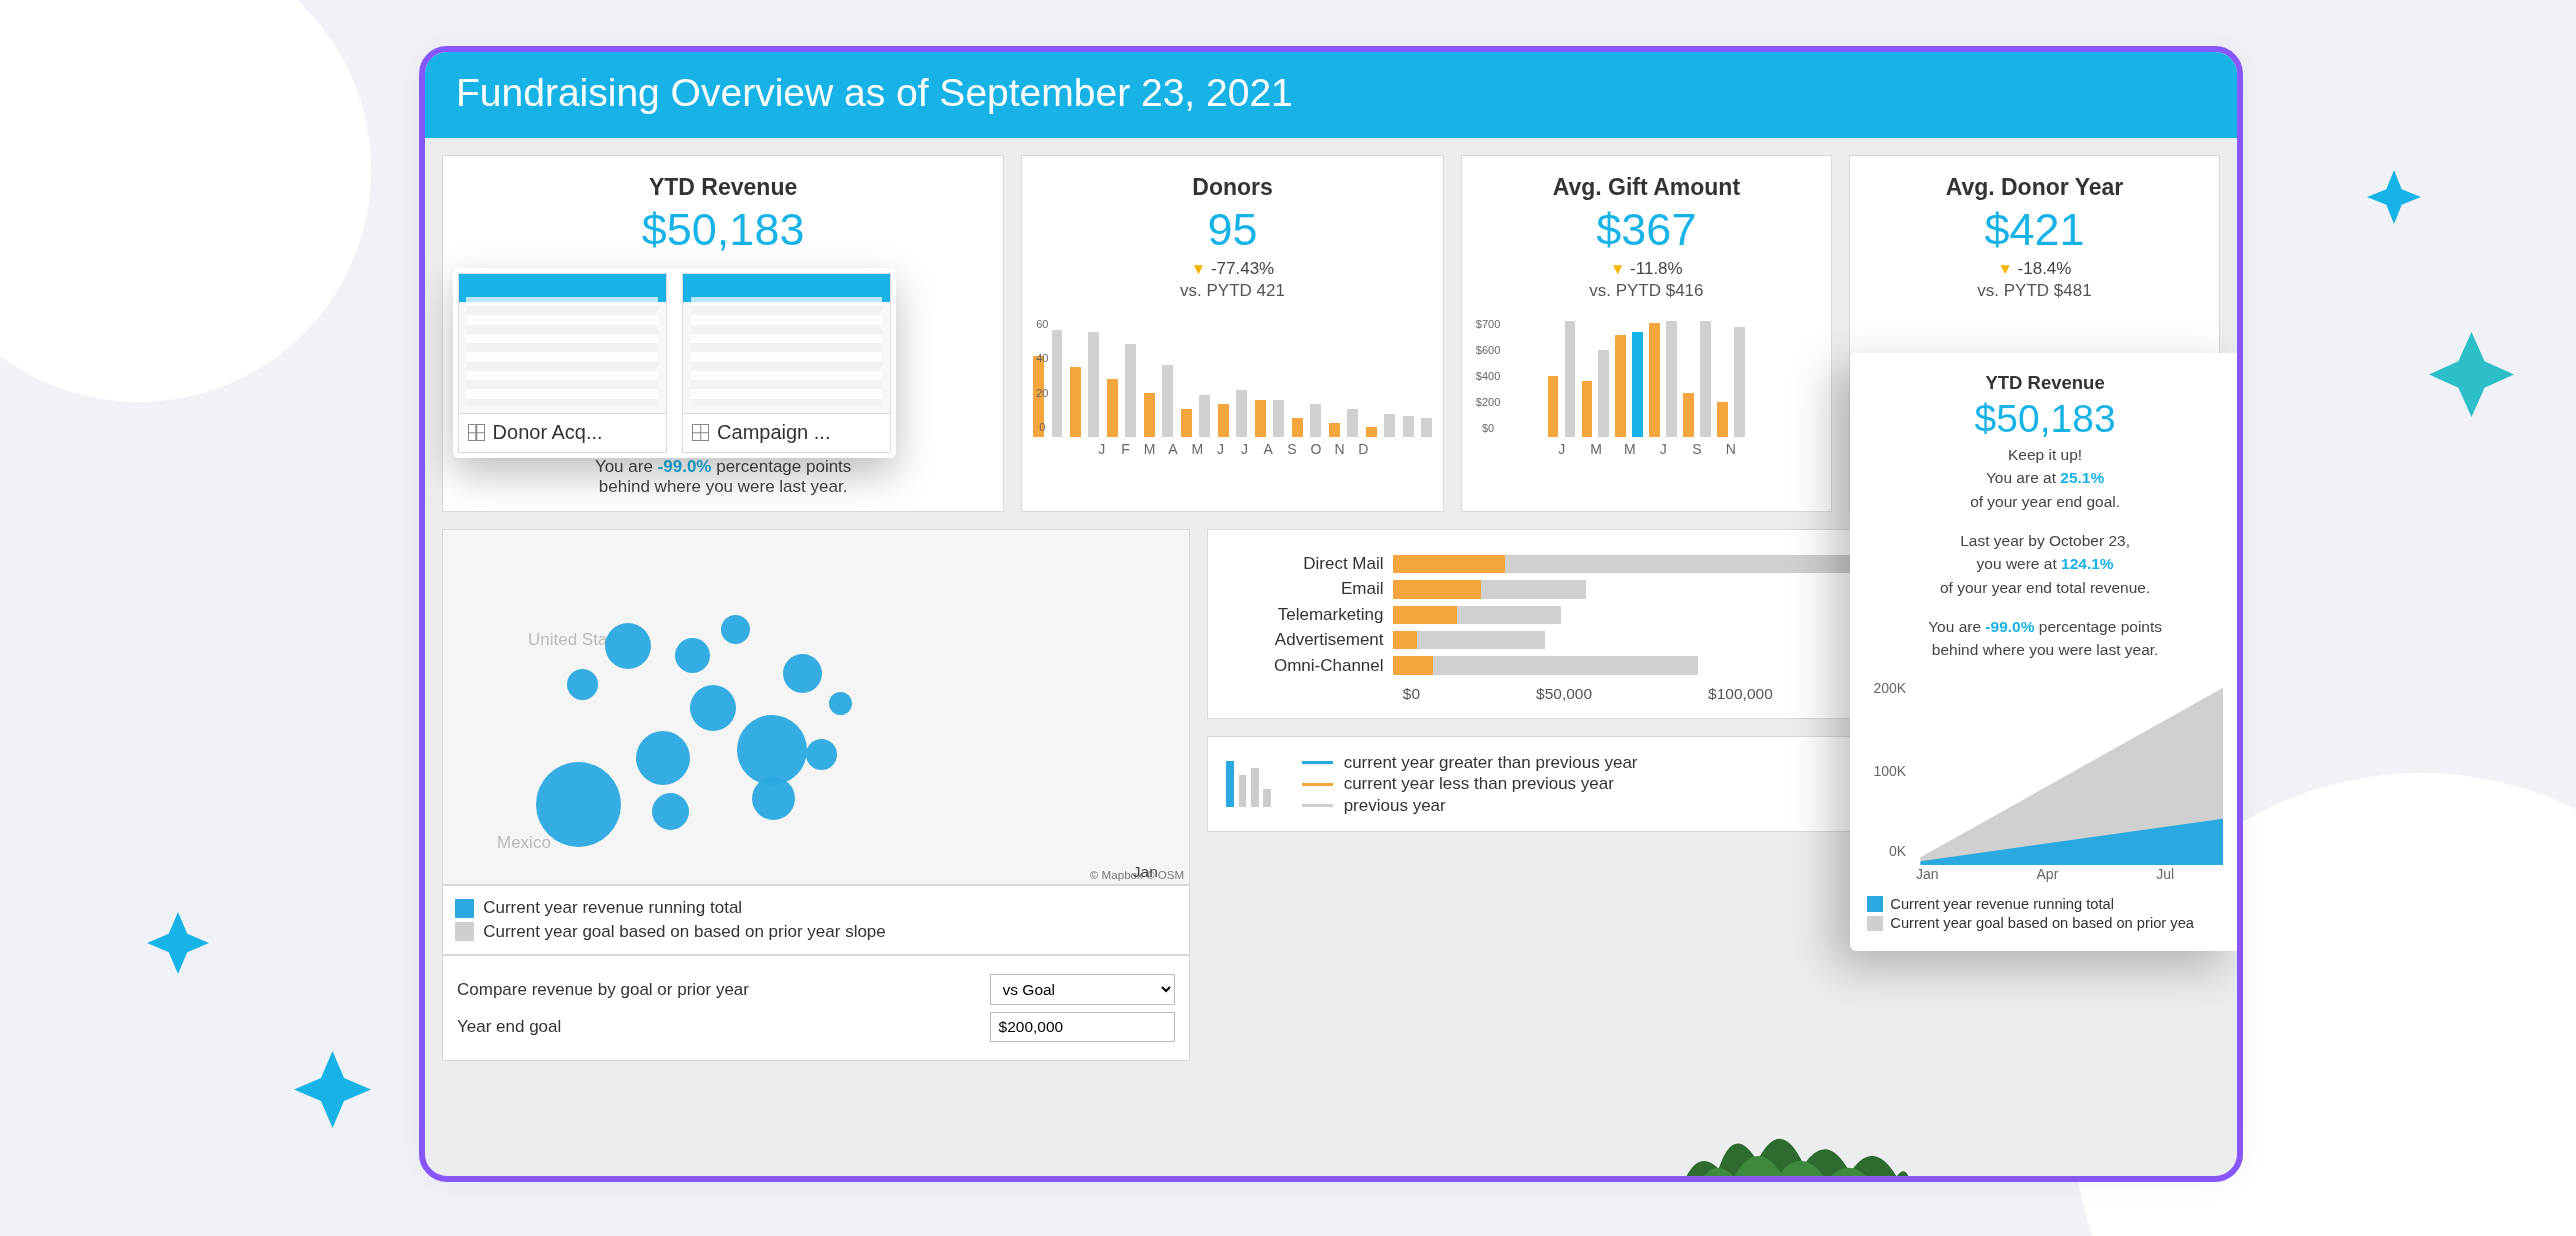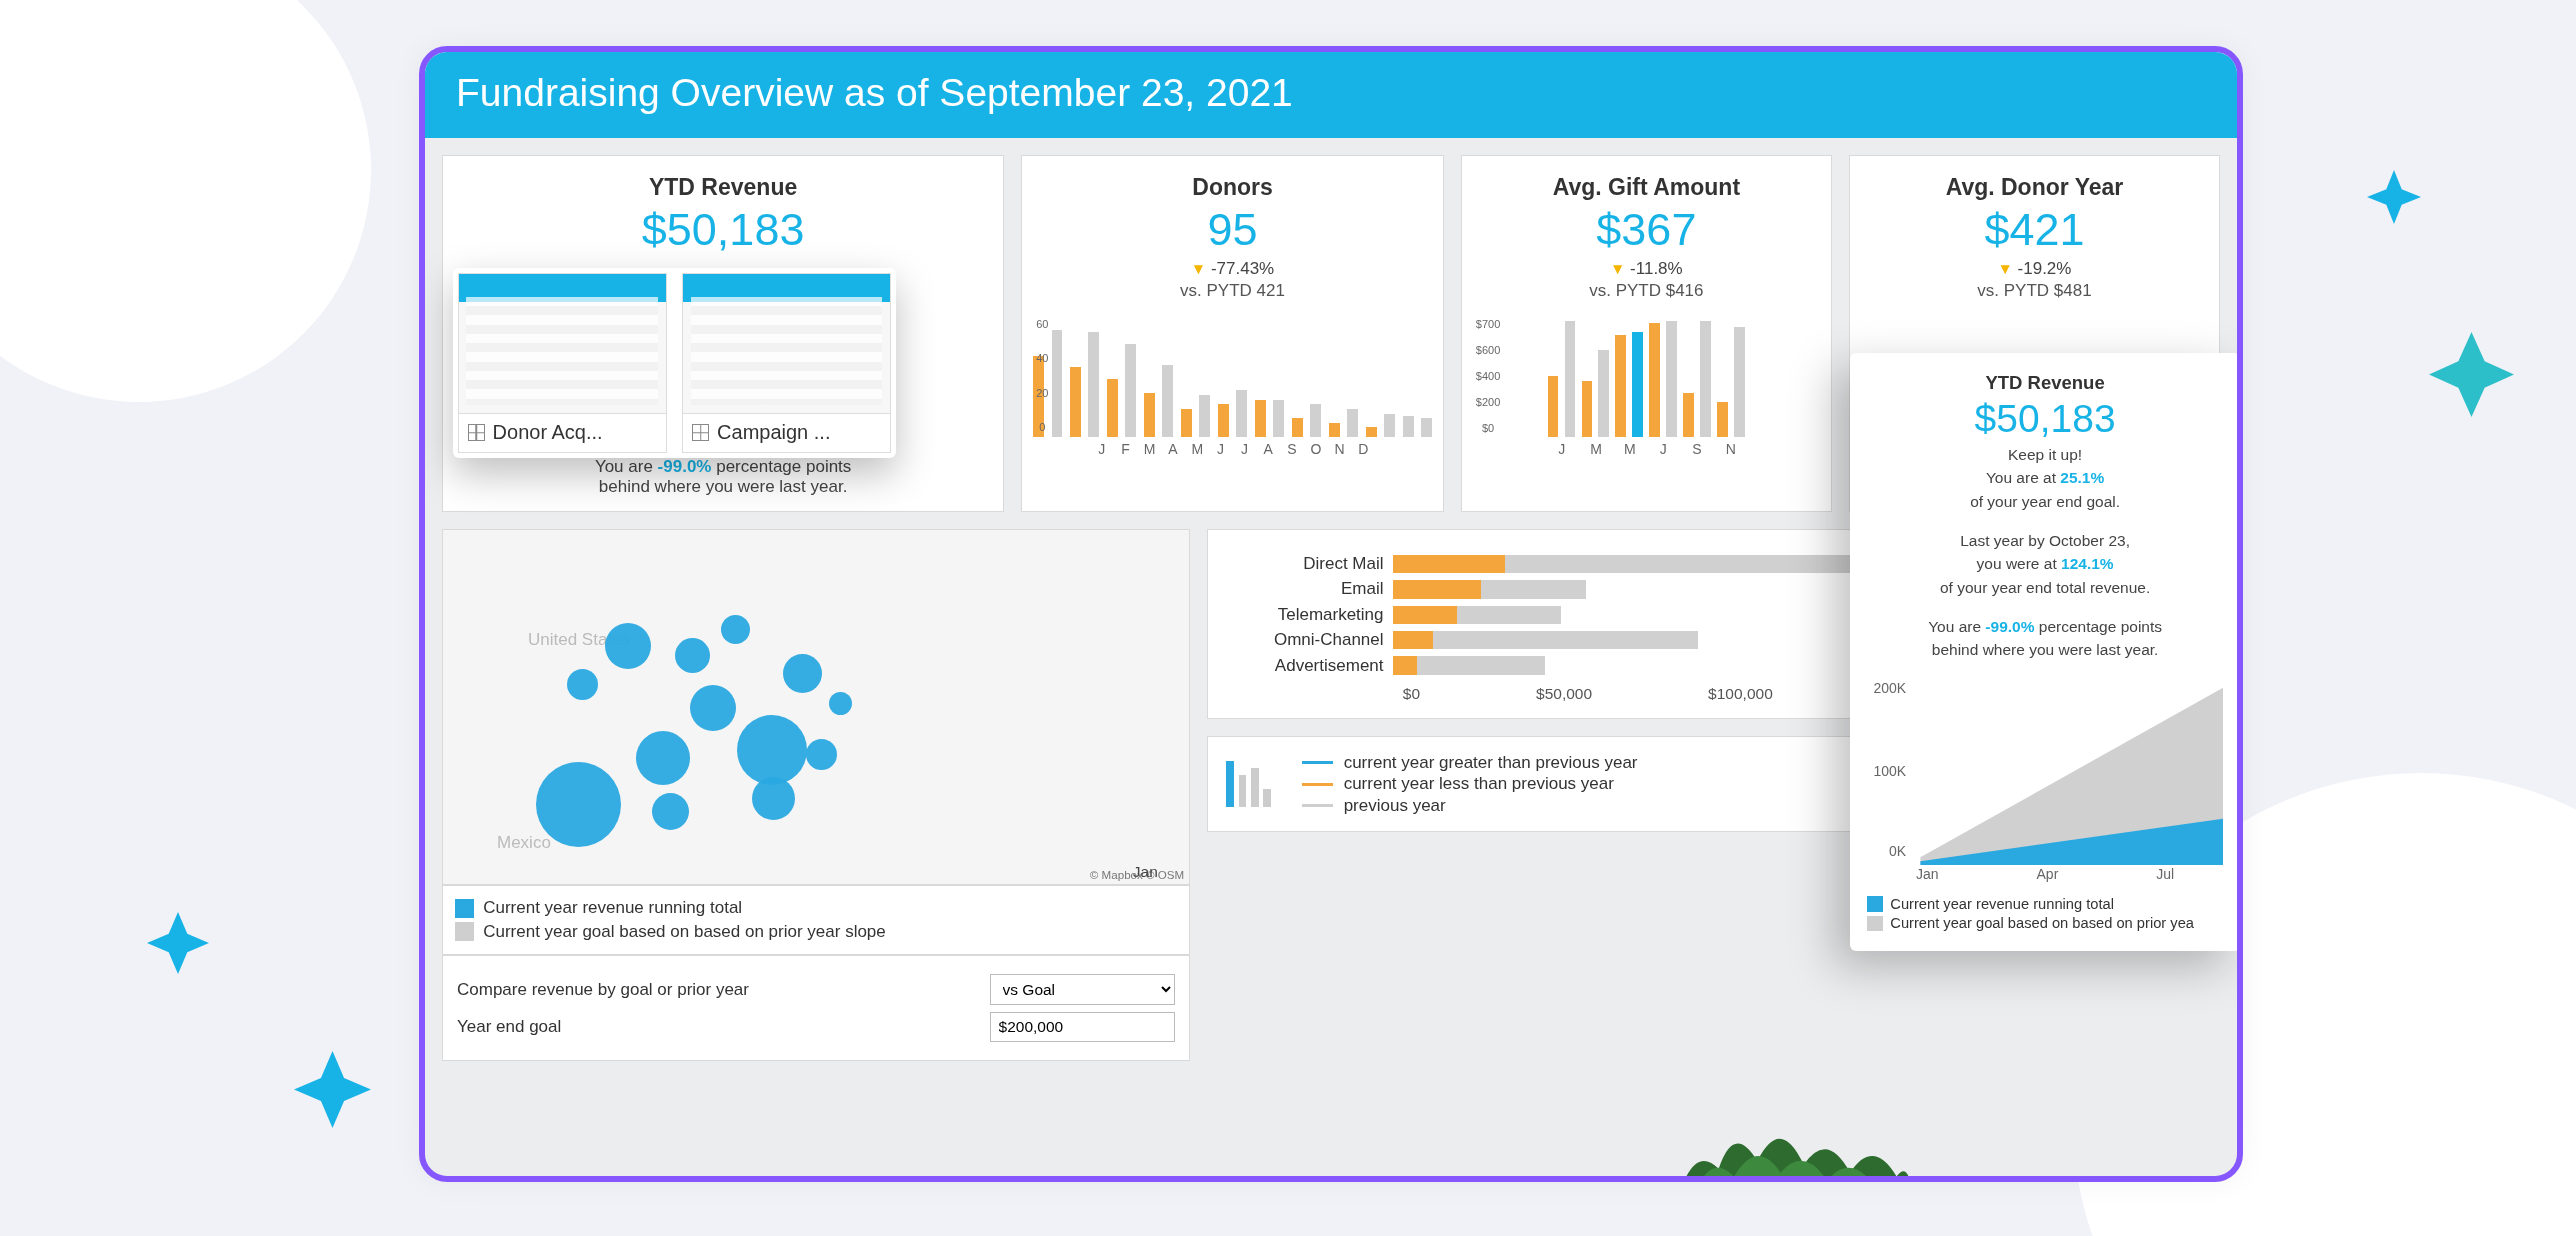--- a/index.html
+++ b/index.html
@@ -286,21 +286,21 @@
           <span>M</span>
           <span>J</span>
           <span>S</span>
           <span>N</span>
       </div>
     </div>
 
     <div class="kpi">
       <h3>Avg. Donor Year</h3>
       <div class="big">$421</div>
-      <div class="delta"><span class="tri">▼</span> <span>-19.2%</span></div>
+      <div class="delta"><span class="tri">▼</span> <span>-18.4%</span></div>
       <div class="pytd">vs. PYTD $481</div>
     </div>
   </div>
 
   <div class="thumbs">
     <div class="thumb">
       <div class="preview"></div>
       <div class="lbl">
           <span class="grid-ic"></span>
           <span>Donor Acq...</span>
@@ -380,31 +380,31 @@
             </div>
           </div>
         <div class="camp-row">
             <div class="name">Telemarketing</div>
             <div class="track">
               <div class="b1" style="width:21%"></div>
               <div class="b2" style="width:8%"></div>
             </div>
           </div>
         <div class="camp-row">
+            <div class="name">Advertisement</div>
+            <div class="track">
+              <div class="b1" style="width:19%"></div>
+              <div class="b2" style="width:3%"></div>
+            </div>
+          </div>
+        <div class="camp-row">
             <div class="name">Omni-Channel</div>
             <div class="track">
               <div class="b1" style="width:38%"></div>
               <div class="b2" style="width:5%"></div>
-            </div>
-          </div>
-        <div class="camp-row">
-            <div class="name">Advertisement</div>
-            <div class="track">
-              <div class="b1" style="width:19%"></div>
-              <div class="b2" style="width:3%"></div>
             </div>
           </div>
         <div class="camp-x">
             <span>$0</span>
             <span>$50,000</span>
             <span>$100,000</span>
           </div>
       </div>
 
       <div class="bottom-leg">

